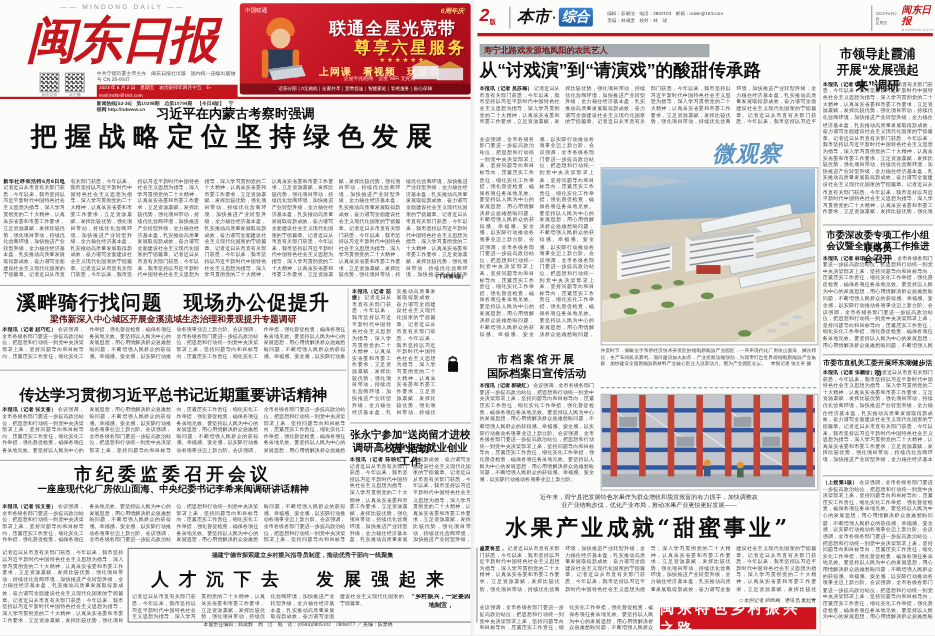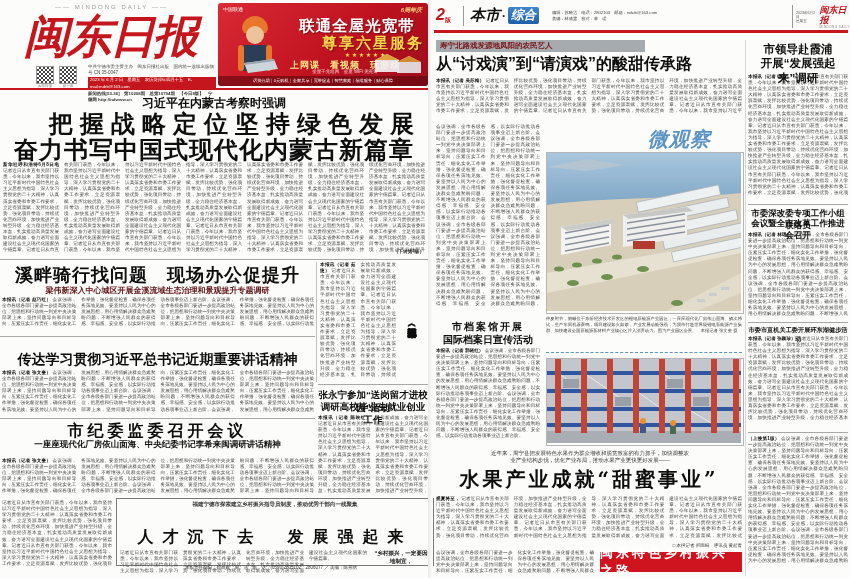--- a/index.html
+++ b/index.html
@@ -77,22 +77,21 @@
       <polygon points="4,12 16,6 28,12" fill="#e0a23c"></polygon>
       <polygon points="26,14 38,8 50,14 50,25 26,25" fill="#e8eaee" opacity="0.9"></polygon>
       <polygon points="26,14 38,8 50,14" fill="#d08c2e"></polygon>
     </svg>
     <div class="abs" style="left:0;bottom:0;width:100%;height:10px;background:rgba(90,6,14,0.6);font-size:4.2px;line-height:10px;text-align:center;color:#fff;">话费分期｜0元购机｜全家共享｜宽带提速｜智慧家庭｜装维服务｜贴心保障</div>
   </div>
 
   <div class="abs" style="left:0;top:88px;width:428px;height:2px;background:#c5161d;"></div>
 
   <div class="abs hl" style="left:0;top:95px;width:428px;font-size:12px;">习近平在内蒙古考察时强调</div>
-  <div class="abs hl" style="left:0;top:108px;width:428px;font-size:24px;letter-spacing:7px;padding-left:21px;">把握战略定位坚持绿色发展</div>
-  <div class="abs hl" style="left:0;top:134px;width:428px;font-size:24px;letter-spacing:1px;">奋力书写中国式现代化内蒙古新篇章</div>
+  <div class="abs hl" style="left:0;top:108px;width:428px;font-size:24px;letter-spacing:7px;">把握战略定位坚持绿色发展</div>
   <p class="abs tiny c7" style="left:3px;top:162px;width:422px;height:94px;margin:0;">
     <b>新华社呼和浩特6月8日电</b>
     <span>记者近日从市直有关部门获悉，今年以来，我市坚持以习近平新时代中国特色社会主义思想为指导，深入学习贯彻党的二十大精神，认真落实省委和市委工作要求，立足资源禀赋，发挥比较优势，强化项目带动，持续优化营商环境，加快推进产业转型升级，全力稳住经济基本盘，扎实推动高质量发展取得新成效，奋力谱写全面建设社会主义现代化国家的宁德篇章。记者近日从市直有关部门获悉，今年以来，我市坚持以习近平新时代中国特色社会主义思想为指导，深入学习贯彻党的二十大精神，认真落实省委和市委工作要求，立足资源禀赋，发挥比较优势，强化项目带动，持续优化营商环境，加快推进产业转型升级，全力稳住经济基本盘，扎实推动高质量发展取得新成效，奋力谱写全面建设社会主义现代化国家的宁德篇章。记者近日从市直有关部门获悉，今年以来，我市坚持以习近平新时代中国特色社会主义思想为指导，深入学习贯彻党的二十大精神，认真落实省委和市委工作要求，立足资源禀赋，发挥比较优势，强化项目带动，持续优化营商环境，加快推进产业转型升级，全力稳住经济基本盘，扎实推动高质量发展取得新成效，奋力谱写全面建设社会主义现代化国家的宁德篇章。记者近日从市直有关部门获悉，今年以来，我市坚持以习近平新时代中国特色社会主义思想为指导，深入学习贯彻党的二十大精神，认真落实省委和市委工作要求，立足资源禀赋，发挥比较优势，强化项目带动，持续优化营商环境，加快推进产业转型升级，全力稳住经济基本盘，扎实推动高质量发展取得新成效，奋力谱写全面建设社会主义现代化国家的宁德篇章。记者近日从市直有关部门获悉，今年以来，我市坚持以习近平新时代中国特色社会主义思想为指导，深入学习贯彻党的二十大精神，认真落实省委和市委工作要求，立足资源禀赋，发挥比较优势，强化项目带动，持续优化营商环境，加快推进产业转型升级，全力稳住经济基本盘，扎实推动高质量发展取得新成效，奋力谱写全面建设社会主义现代化国家的宁德篇章。记者近日从市直有关部门获悉，今年以来，我市坚持以习近平新时代中国特色社会主义思想为指导，深入学习贯彻党的二十大精神，认真落实省委和市委工作要求，立足资源禀赋，发挥比较优势，强化项目带动，持续优化营商环境，加快推进产业转型升级，全力稳住经济基本盘，扎实推动高质量发展取得新成效，奋力谱写全面建设社会主义现代化国家的宁德篇章。记者近日从市直有关部门获悉，今年以来，我市坚持以习近平新时代中国特色社会主义思想为指导，深入学习贯彻党的二十大精神，认真落实省委和市委工作要求，立足资源禀赋，发挥比较优势，强化项目带动，持续优化营商环境，加快推进产业转型升级，全力稳住经济基本盘，扎实推动高质量发展取得新成效，奋力谱写全面建设社会主义现代化国家的宁德篇章。记者近日从市直有关部门获悉，今年以来，我市坚持以习近平新时代中国特色社会主义思想为指导，深入学习贯彻党的二十大精神，认真落实省委和市委工作要求，立足资源禀赋，发挥比较优势，强化项目带动，持续优化营商环境，加快推进产业转型升级，全力稳住经济基本盘，扎实推动高质量发展取得新成效，奋力谱写全面建设社会主义现代化国家的宁德篇章。</span>
   </p>
   <div class="abs" style="left:360px;top:249px;width:64px;font-size:4.6px;font-weight:bold;text-align:right;color:#222;">（下转第4版）</div>
 
   <div class="abs rule" style="left:0;top:259px;width:428px;"></div>
 
   <div class="abs hl" style="left:0;top:263px;width:315px;font-size:18px;letter-spacing:1px;">溪畔骑行找问题　现场办公促提升</div>
   <div class="abs hl" style="left:0;top:285px;width:315px;font-size:8px;color:#5e1414;">梁伟新深入中心城区开展金溪流域生态治理和景观提升专题调研</div>
@@ -130,21 +129,21 @@
     <b>本报讯（记者 张文奎）</b>
     <span>会议强调，全市各级各部门要进一步提高政治站位，把思想和行动统一到党中央决策部署上来，坚持问题导向和目标导向，压紧压实工作责任，细化实化工作举措，强化督促检查，确保各项任务落地见效。要坚持以人民为中心的发展思想，用心用情解决群众急难愁盼问题，不断增强人民群众的获得感、幸福感、安全感，以实际行动推动各项事业迈上新台阶。会议强调，全市各级各部门要进一步提高政治站位，把思想和行动统一到党中央决策部署上来，坚持问题导向和目标导向，压紧压实工作责任，细化实化工作举措，强化督促检查，确保各项任务落地见效。要坚持以人民为中心的发展思想，用心用情解决群众急难愁盼问题，不断增强人民群众的获得感、幸福感、安全感，以实际行动推动各项事业迈上新台阶。会议强调，全市各级各部门要进一步提高政治站位，把思想和行动统一到党中央决策部署上来，坚持问题导向和目标导向，压紧压实工作责任，细化实化工作举措，强化督促检查，确保各项任务落地见效。要坚持以人民为中心的发展思想，用心用情解决群众急难愁盼问题，不断增强人民群众的获得感、幸福感、安全感，以实际行动推动各项事业迈上新台阶。</span>
   </p>
 
   <p class="abs tiny c1" style="left:2px;top:500px;width:110px;height:70px;margin:0;">
     <span>记者近日从市直有关部门获悉，今年以来，我市坚持以习近平新时代中国特色社会主义思想为指导，深入学习贯彻党的二十大精神，认真落实省委和市委工作要求，立足资源禀赋，发挥比较优势，强化项目带动，持续优化营商环境，加快推进产业转型升级，全力稳住经济基本盘，扎实推动高质量发展取得新成效，奋力谱写全面建设社会主义现代化国家的宁德篇章。记者近日从市直有关部门获悉，今年以来，我市坚持以习近平新时代中国特色社会主义思想为指导，深入学习贯彻党的二十大精神，认真落实省委和市委工作要求，立足资源禀赋，发挥比较优势，强化项目带动，持续优化营商环境，加快推进产业转型升级，全力稳住经济基本盘，扎实推动高质量发展取得新成效，奋力谱写全面建设社会主义现代化国家的宁德篇章。</span>
   </p>
 
   <div class="abs" style="left:116px;top:498px;width:310px;height:62px;border:1px solid #7a7a7a;padding:2px 3px;">
     <div style="font-size:5.5px;font-weight:bold;color:#333;text-align:center;">福建宁德市探索建立乡村振兴指导员制度，推动优秀干部向一线聚集</div>
-    <div class="hl serif" style="font-size:16px;letter-spacing:9px;margin:19px 0 2px;">人才沉下去　发展强起来</div>
+    <div class="hl serif" style="font-size:16px;letter-spacing:9px;margin:9px 0 2px;">人才沉下去　发展强起来</div>
     <p class="tiny c5" style="height:30px;margin:0;">
       <span>记者近日从市直有关部门获悉，今年以来，我市坚持以习近平新时代中国特色社会主义思想为指导，深入学习贯彻党的二十大精神，认真落实省委和市委工作要求，立足资源禀赋，发挥比较优势，强化项目带动，持续优化营商环境，加快推进产业转型升级，全力稳住经济基本盘，扎实推动高质量发展取得新成效，奋力谱写全面建设社会主义现代化国家的宁德篇章。</span>
       <span class="pq">“乡村振兴，一定要因地制宜，</span>
       
       
     </p>
   </div>
   <div class="abs" style="left:116px;top:565px;width:310px;text-align:center;font-size:4.5px;color:#333;">本版责任编辑：郑成辉　周　洁　电　话：(0593)2805102　2806077 ／ 美编：陈景绣</div>
 
   <div class="abs" style="left:428px;top:0;width:5px;height:578px;background:linear-gradient(90deg,#e9e9e9,#fff);"></div>

